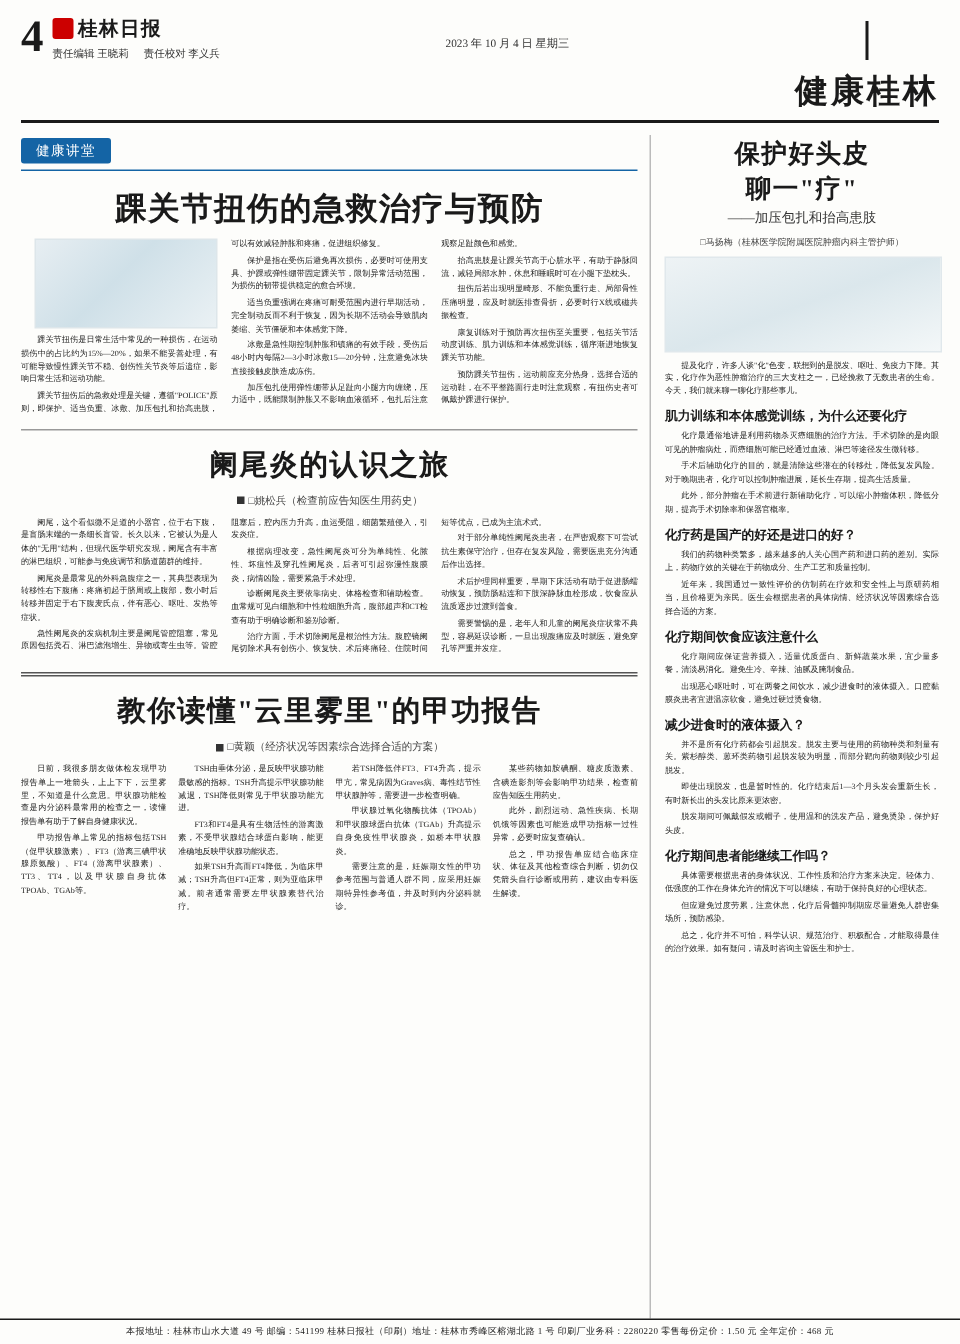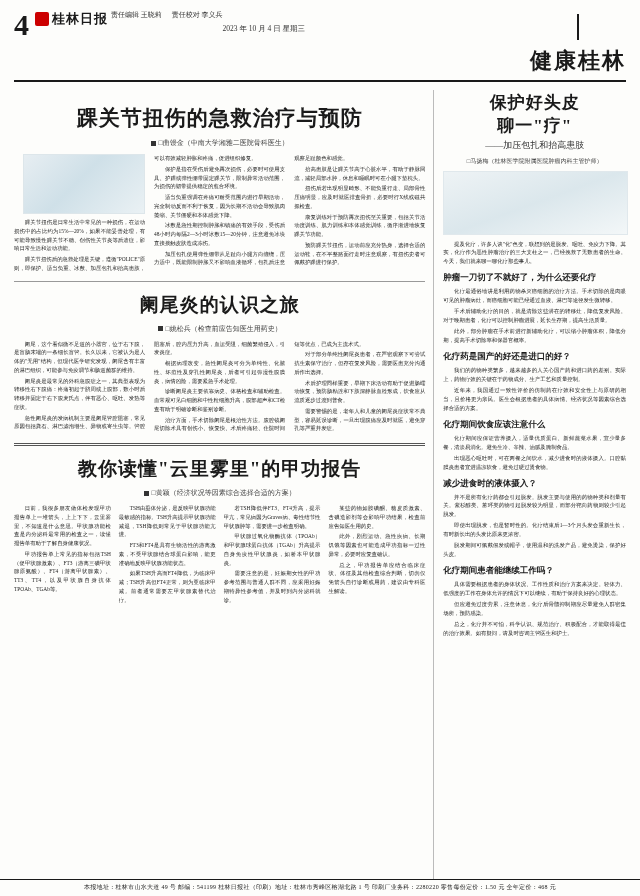--- a/index.html
+++ b/index.html
@@ -19,33 +19,33 @@
   
   .masthead{
     display:flex;align-items:flex-start;
     border-bottom:2px solid #1a1a1a;
     padding-bottom:4px;
   }
   .folio{
     font-size:30px;font-weight:bold;line-height:1;
     color:#1a1a1a;margin-right:6px;font-family:"Liberation Serif",serif;
   }
-  .mast-left{display:flex;gap:3px;}
+  .mast-left{display:flex;flex-direction:column;gap:3px;}
   .paper-logo{
     display:flex;align-items:center;gap:3px;
   }
   .logo-mark{
     width:14px;height:14px;background:#c00;border-radius:2px;
     display:inline-block;
   }
   .paper-name{font-size:13px;font-weight:bold;letter-spacing:1px;}
   .editors{font-size:7px;color:#333;display:flex;gap:10px;text-align:right;}
   .editors span{white-space:nowrap;}
   .mast-mid{
-    flex:1;text-align:left;font-size:7.5px;color:#333;
+    flex:1;text-align:center;font-size:7.5px;color:#333;
     padding-top:14px;
   }
   .mast-right{
     display:flex;align-items:center;gap:6px;padding-top:4px;flex-direction:column;
   }
   .mast-right .bar{width:2px;height:26px;background:#1a1a1a;}
   .section-title{
     font-size:22px;font-weight:bold;letter-spacing:2px;
   }
   
@@ -158,23 +158,25 @@
     <div class="mast-right">
       <div class="bar"></div>
       <div class="section-title">健康桂林</div>
     </div>
   </div>
 
   <div class="content">
 
     <div class="left-zone">
 
+      <div class="tag-wrap">
+        <span class="tag">健康讲堂</span>
+      </div>
 
       <h1 class="art-title">踝关节扭伤的急救治疗与预防</h1>
-      <div class="byline"><span class="sq"></span><span>□曲馒金（中南大学湘雅二医院骨科医生）</span></div>
 
       <div class="cols3">
         <div class="photo"></div>
         <p class="body">踝关节扭伤是日常生活中常见的一种损伤，在运动损伤中的占比约为15%—20%，如果不能妥善处理，有可能导致慢性踝关节不稳、创伤性关节炎等后遗症，影响日常生活和运动功能。</p>
         <p class="body">踝关节扭伤后的急救处理是关键，遵循"POLICE"原则，即保护、适当负重、冰敷、加压包扎和抬高患肢，可以有效减轻肿胀和疼痛，促进组织修复。</p>
         <p class="body">保护是指在受伤后避免再次损伤，必要时可使用支具、护踝或弹性绷带固定踝关节，限制异常活动范围，为损伤的韧带提供稳定的愈合环境。</p>
         <p class="body">适当负重强调在疼痛可耐受范围内进行早期活动，完全制动反而不利于恢复，因为长期不活动会导致肌肉萎缩、关节僵硬和本体感觉下降。</p>
         <p class="body">冰敷是急性期控制肿胀和镇痛的有效手段，受伤后48小时内每隔2—3小时冰敷15—20分钟，注意避免冰块直接接触皮肤造成冻伤。</p>
         <p class="body">加压包扎使用弹性绷带从足趾向小腿方向缠绕，压力适中，既能限制肿胀又不影响血液循环，包扎后注意观察足趾颜色和感觉。</p>
         <p class="body">抬高患肢是让踝关节高于心脏水平，有助于静脉回流，减轻局部水肿，休息和睡眠时可在小腿下垫枕头。</p>
@@ -224,21 +226,21 @@
     <div class="right-zone">
       <div class="rt-title">保护好头皮</div>
       <div class="rt-title">聊一"疗"</div>
       <div class="rt-sub">——加压包扎和抬高患肢</div>
       <div class="rt-byline">□马扬梅（桂林医学院附属医院肿瘤内科主管护师）</div>
 
       <div class="photo2"></div>
 
       <p class="rbody">提及化疗，许多人谈"化"色变，联想到的是脱发、呕吐、免疫力下降。其实，化疗作为恶性肿瘤治疗的三大支柱之一，已经挽救了无数患者的生命。今天，我们就来聊一聊化疗那些事儿。</p>
 
-      <div class="rt-h">肿瘤一刀切了不就好了，为什么还要化疗</div>
+      <div class="rt-h">肌力训练和本体感觉训练，为什么还要化疗</div>
       <p class="rbody">化疗最通俗地讲是利用药物杀灭癌细胞的治疗方法。手术切除的是肉眼可见的肿瘤病灶，而癌细胞可能已经通过血液、淋巴等途径发生微转移。</p>
       <p class="rbody">手术后辅助化疗的目的，就是清除这些潜在的转移灶，降低复发风险。对于晚期患者，化疗可以控制肿瘤进展，延长生存期，提高生活质量。</p>
       <p class="rbody">此外，部分肿瘤在手术前进行新辅助化疗，可以缩小肿瘤体积，降低分期，提高手术切除率和保器官概率。</p>
 
       <div class="rt-h">化疗药是国产的好还是进口的好？</div>
       <p class="rbody">我们的药物种类繁多，越来越多的人关心国产药和进口药的差别。实际上，药物疗效的关键在于药物成分、生产工艺和质量控制。</p>
       <p class="rbody">近年来，我国通过一致性评价的仿制药在疗效和安全性上与原研药相当，且价格更为亲民。医生会根据患者的具体病情、经济状况等因素综合选择合适的方案。</p>
 
       <div class="rt-h">化疗期间饮食应该注意什么</div>
       <p class="rbody">化疗期间应保证营养摄入，适量优质蛋白、新鲜蔬菜水果，宜少量多餐，清淡易消化。避免生冷、辛辣、油腻及腌制食品。</p>

